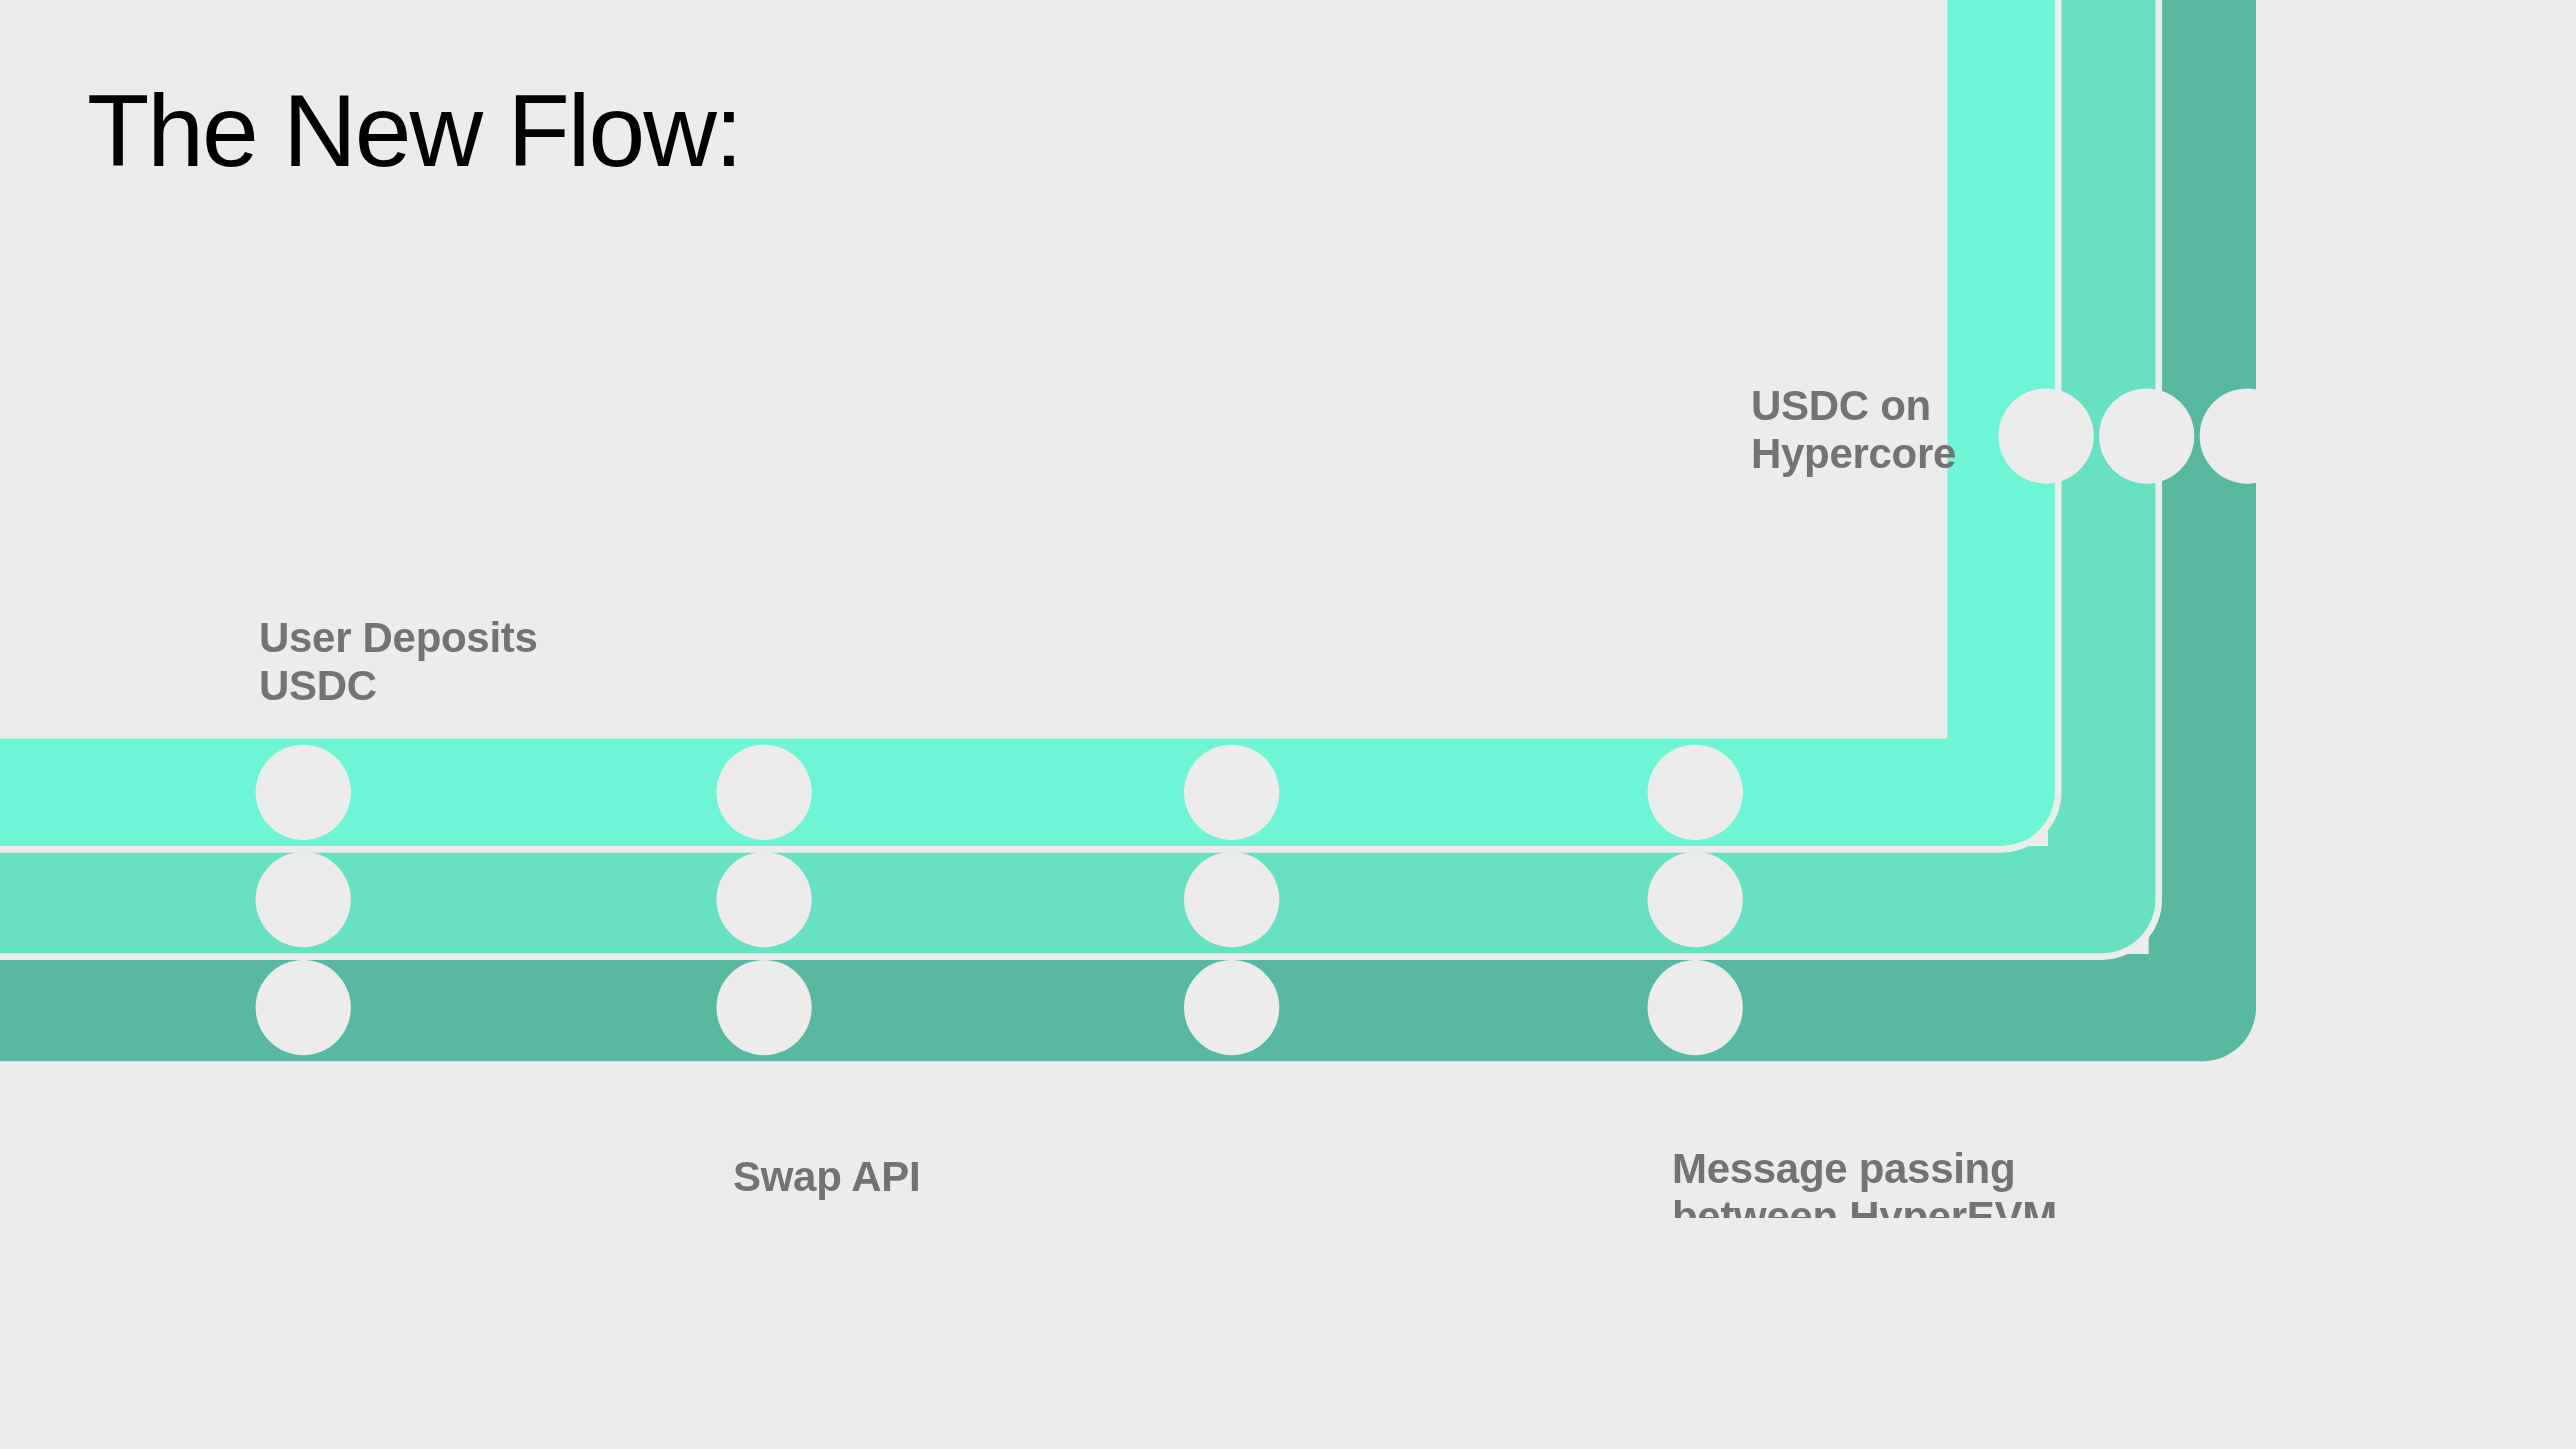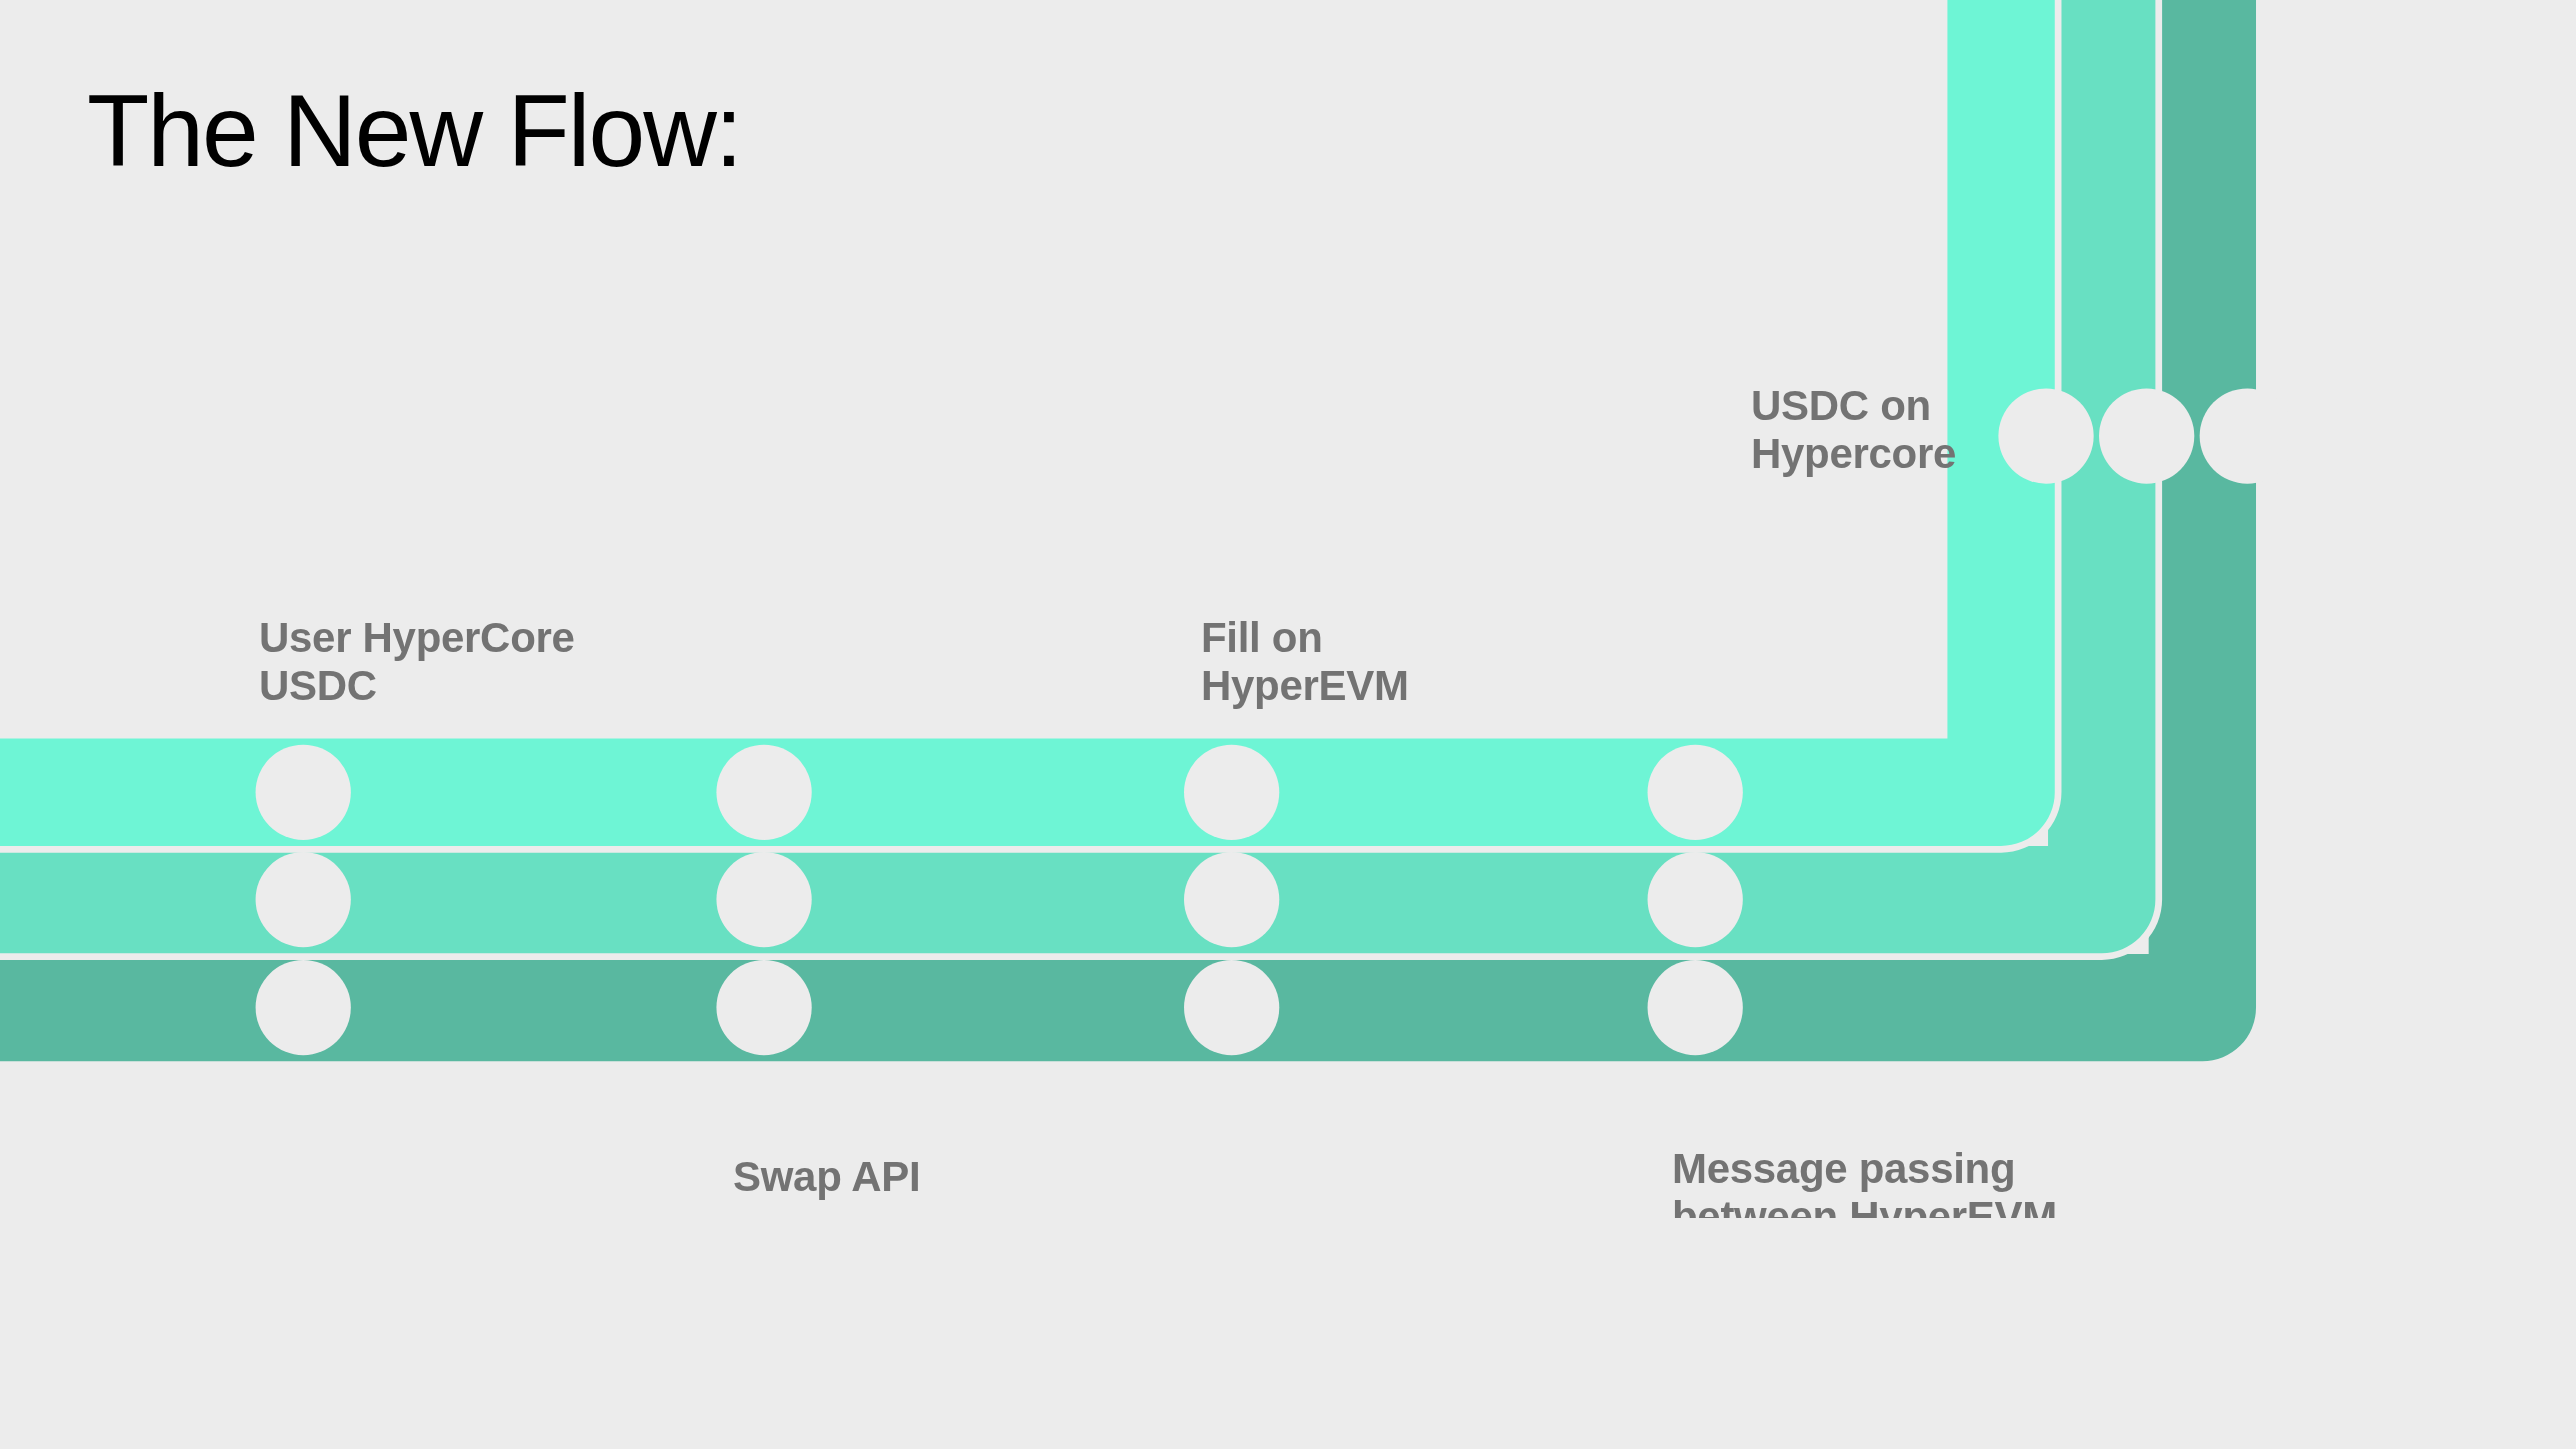--- a/index.html
+++ b/index.html
@@ -108,25 +108,23 @@
         <circle cx="1836" cy="1502" r="71"></circle>
         <circle cx="2527" cy="1502" r="71"></circle>
 
         <circle cx="3050" cy="650" r="71"></circle>
         <circle cx="3200" cy="650" r="71"></circle>
         <circle cx="3350" cy="650" r="71"></circle>
       </g>
     </g>
   </svg>
 
-  <div class="flow-label" id="label-user-deposits">User HyperCore
+  <div class="flow-label" id="label-user-deposits">User Deposits
 USDC</div>
 
-  <div class="flow-label" id="label-fill-hyperevm">Fill on
-HyperEVM</div>
 
   <div class="flow-label" id="label-usdc-hypercore">USDC on
 Hypercore</div>
 
   <div class="flow-label" id="label-swap-api">Swap API</div>
 
   <div class="flow-label" id="label-message-passing">Message passing
 between HyperEVM
 and HyperCore</div>
 

